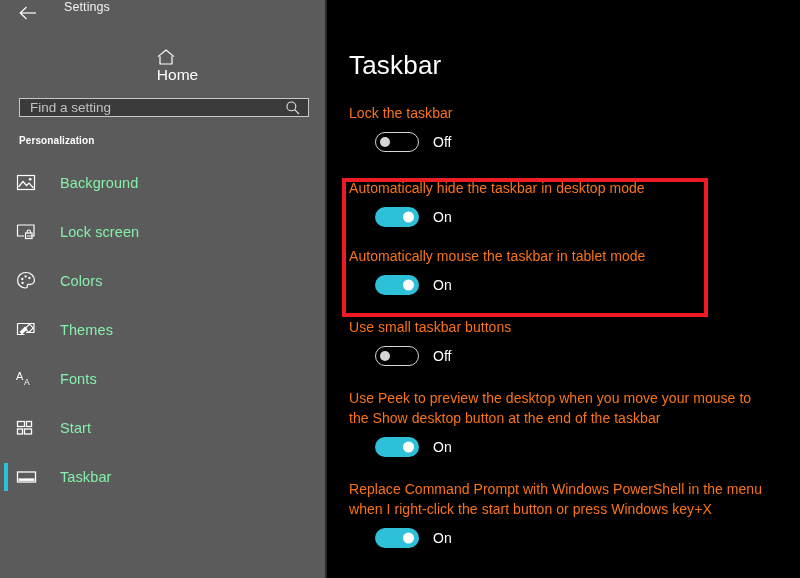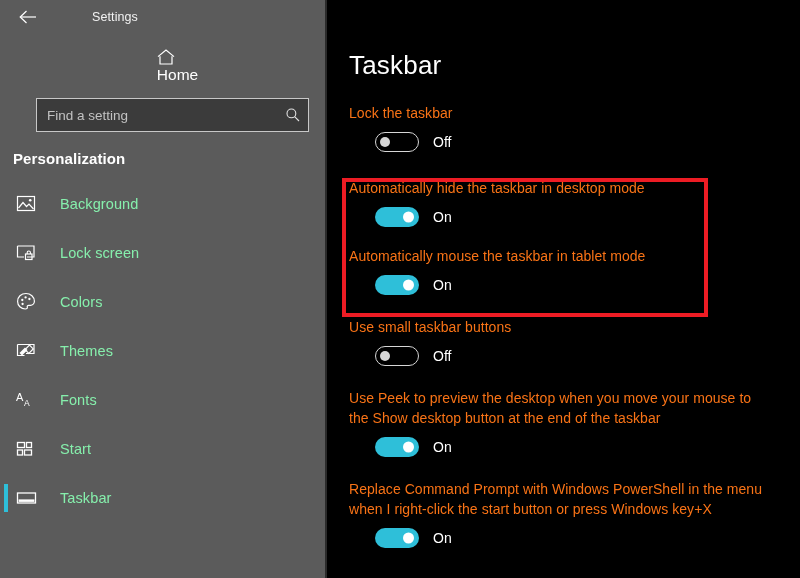--- a/index.html
+++ b/index.html
@@ -28,23 +28,22 @@
     height: 578px;
     background: #5b5b5b;
     box-sizing: border-box;
     border-right: 2px solid #2b2b2b;
     position: relative;
     flex: 0 0 327px;
   }
   .titlebar {
     height: 34px;
     display: flex;
-    align-items: center;
+    align-items: flex-start;
     padding-left: 14px;
-    gap: 28px;
   }
   .back-btn {
     width: 30px;
     height: 26px;
     display: flex;
     align-items: center;
     justify-content: center;
     cursor: default;
   }
   .back-btn svg { display: block; }
@@ -69,22 +68,22 @@
     align-items: center;
     justify-content: flex-start;
   }
   .home-label {
     font-size: 15.5px;
     color: #ffffff;
     margin-left: 18px;
   }
 
   .search-wrap {
-    margin: 8px 16px 0 36px;
-    height: 34px;
+    margin: 8px 16px 0 19px;
+    height: 19px;
     background: #3b3b3b;
     border: 1px solid #c8c8c8;
     box-sizing: border-box;
     display: flex;
     align-items: center;
     position: relative;
   }
   .search-input {
     flex: 1;
     background: transparent;
@@ -99,24 +98,24 @@
   .search-input::placeholder { color: #c2c2c2; opacity: 1; }
   .search-icon {
     width: 30px;
     display: flex;
     align-items: center;
     justify-content: center;
     flex: 0 0 30px;
   }
 
   .section-heading {
-    font-size: 15px;
+    font-size: 10px;
     font-weight: bold;
     color: #ffffff;
-    padding-left: 13px;
+    padding-left: 19px;
     margin-top: 18px;
     letter-spacing: .1px;
   }
 
   .nav-list {
     margin-top: 12px;
   }
   .nav-item {
     position: relative;
     display: flex;

